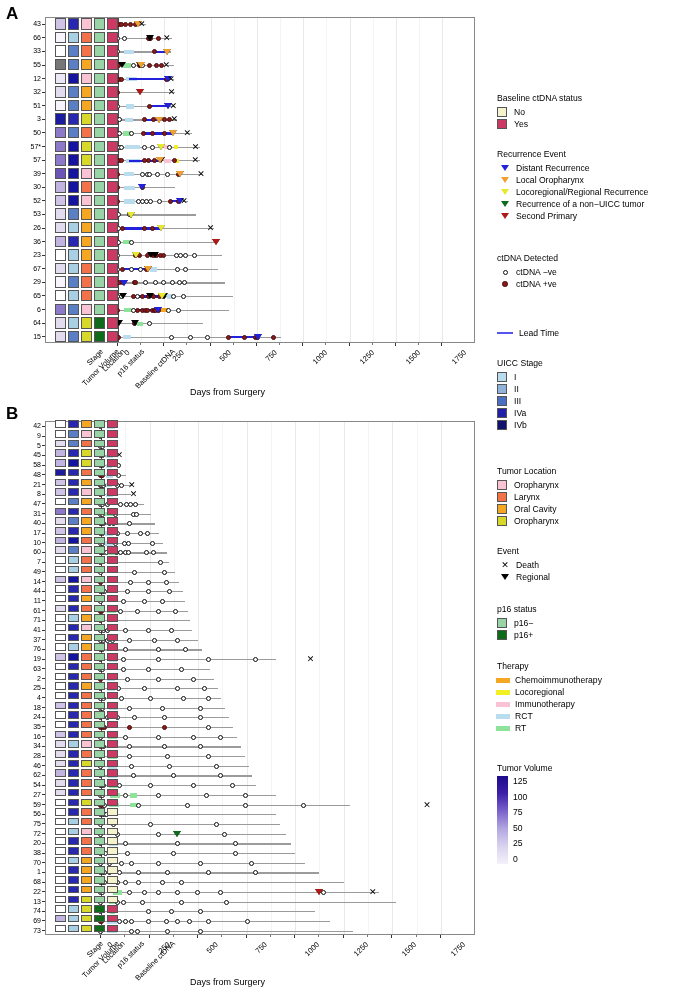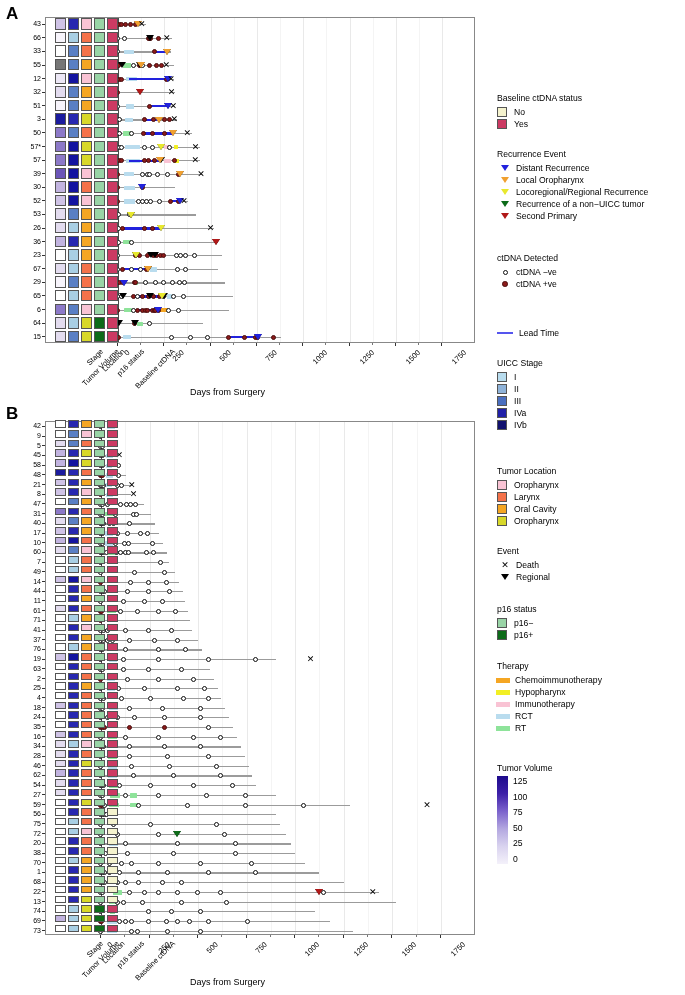--- a/index.html
+++ b/index.html
@@ -1718,21 +1718,21 @@
 </div>
 
 <div class="legend" style="top:661px;">
   <div class="lg-title">Therapy</div>
   <div class="lg-item">
     <span class="lg-bar" style="background:#f5a623"></span>
     <span class="lg-label">Chemoimmunotherapy</span>
   </div>
   <div class="lg-item">
     <span class="lg-bar" style="background:#f2ef24"></span>
-    <span class="lg-label">Hypopharynx</span>
+    <span class="lg-label">Locoregional</span>
   </div>
   <div class="lg-item">
     <span class="lg-bar" style="background:#f9c3d4"></span>
     <span class="lg-label">Immunotherapy</span>
   </div>
   <div class="lg-item">
     <span class="lg-bar" style="background:#b9dcee"></span>
     <span class="lg-label">RCT</span>
   </div>
   <div class="lg-item">

